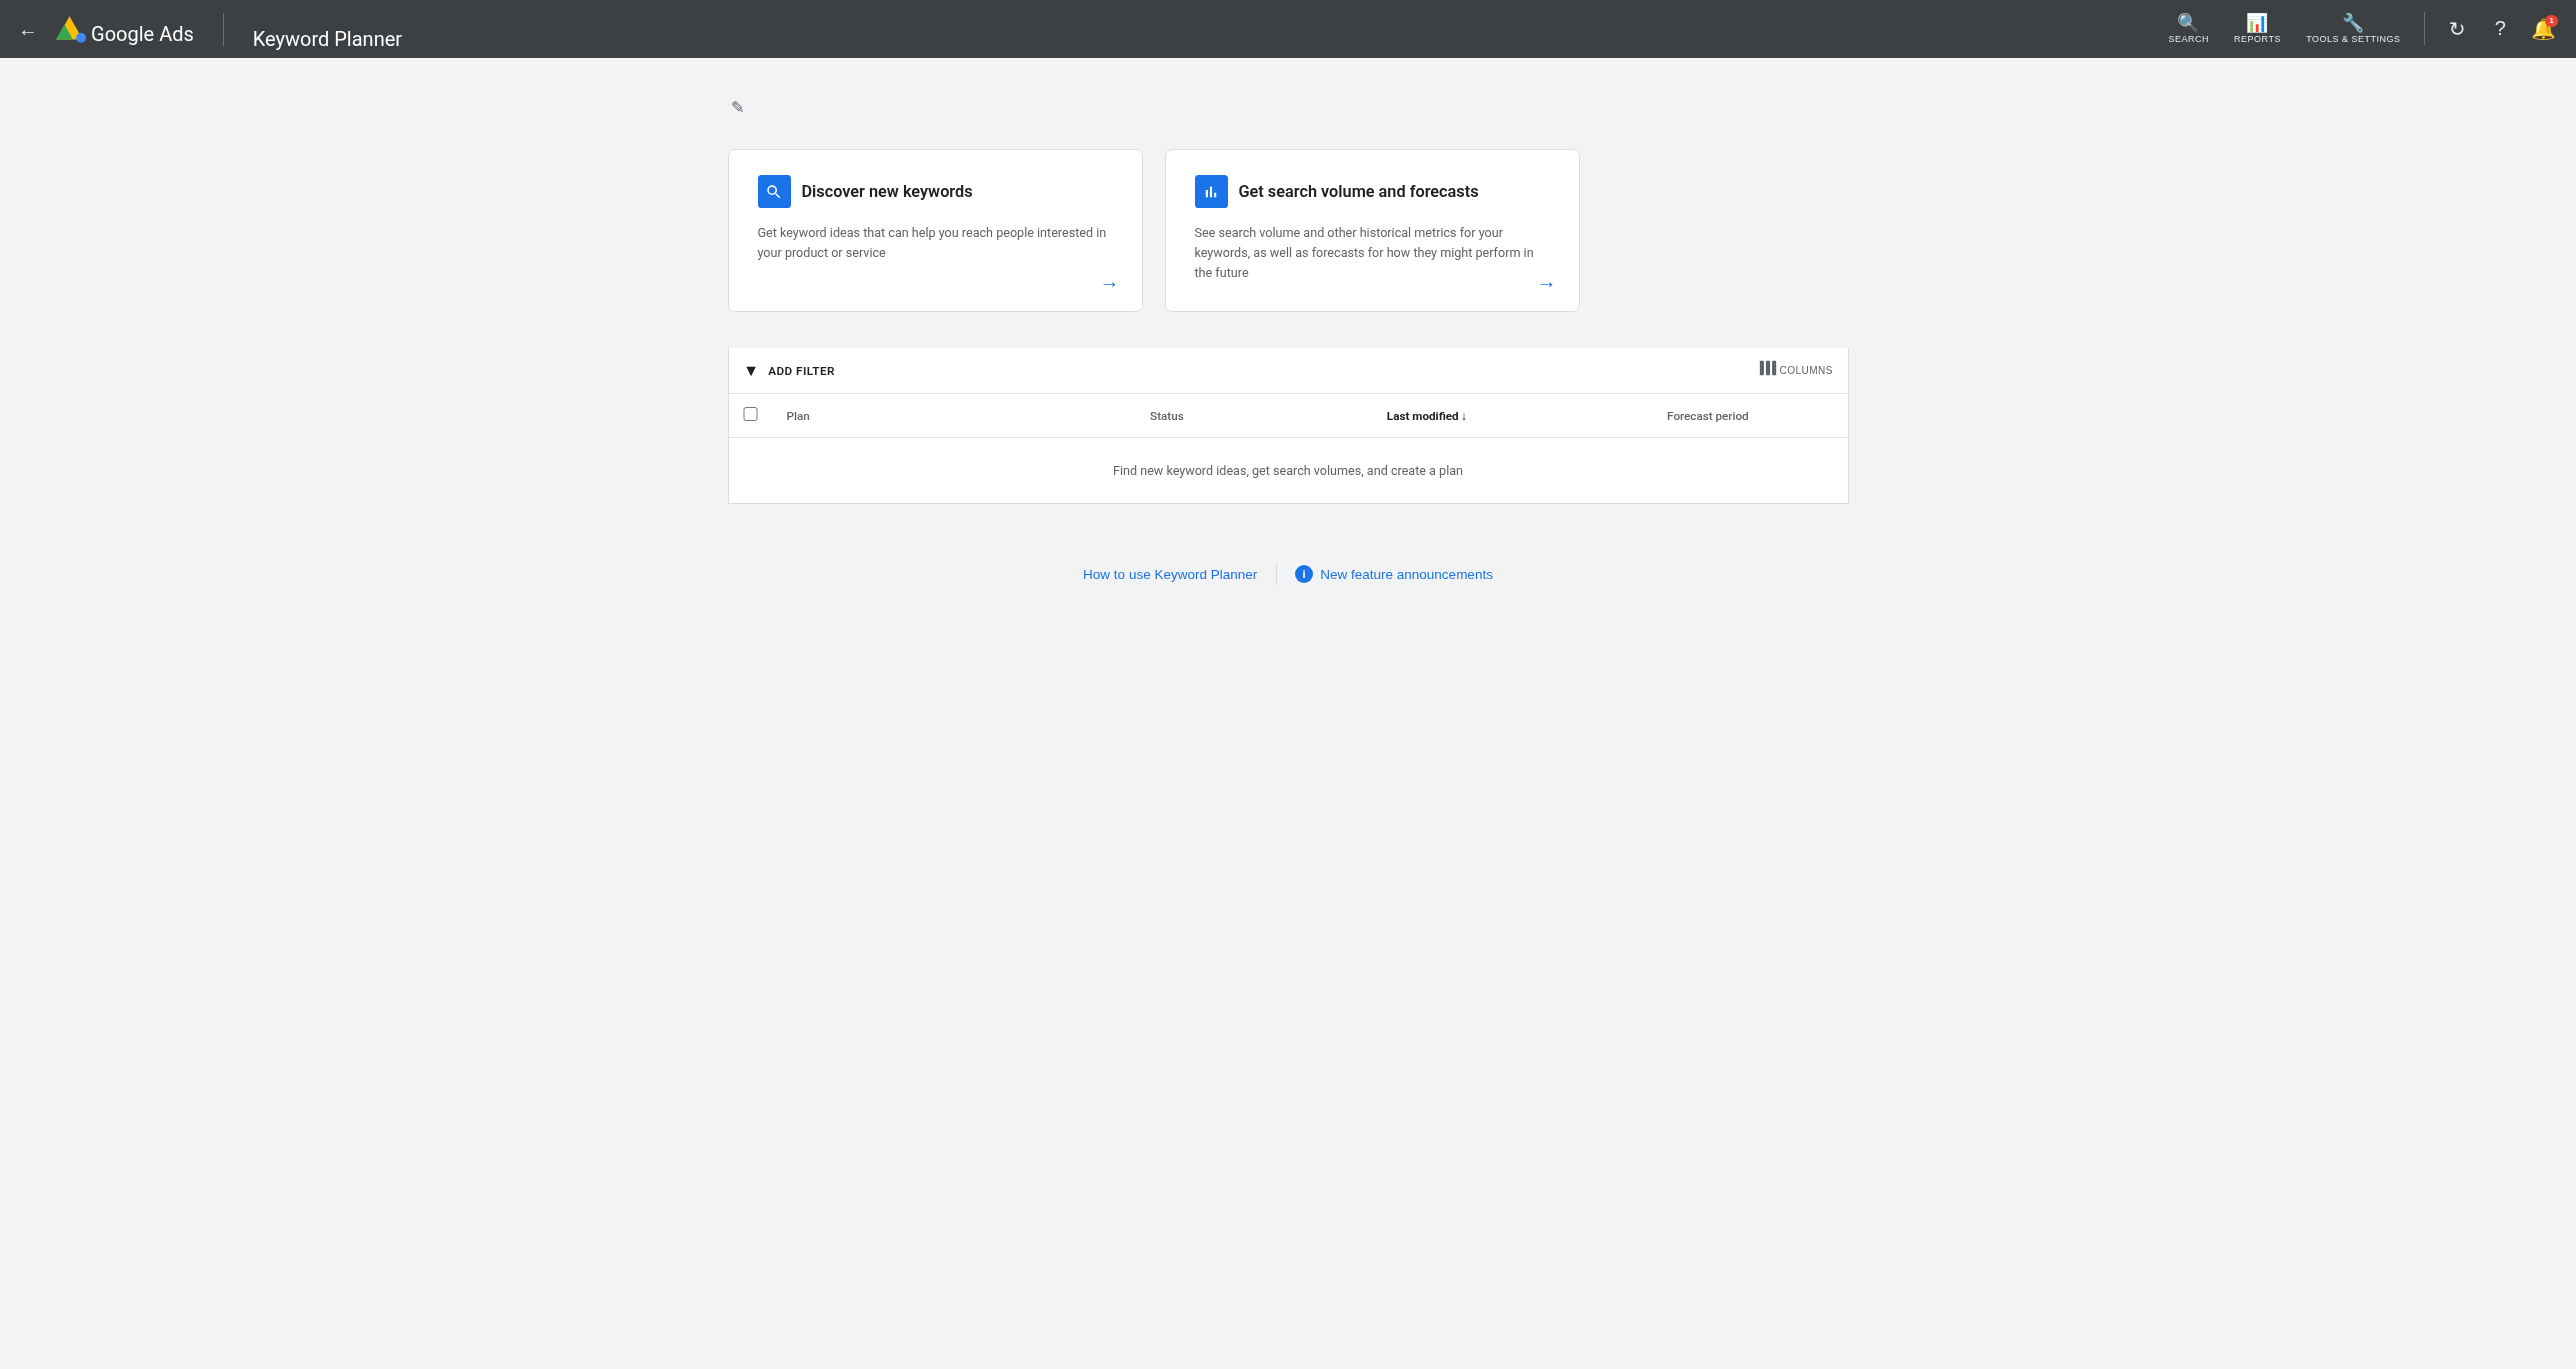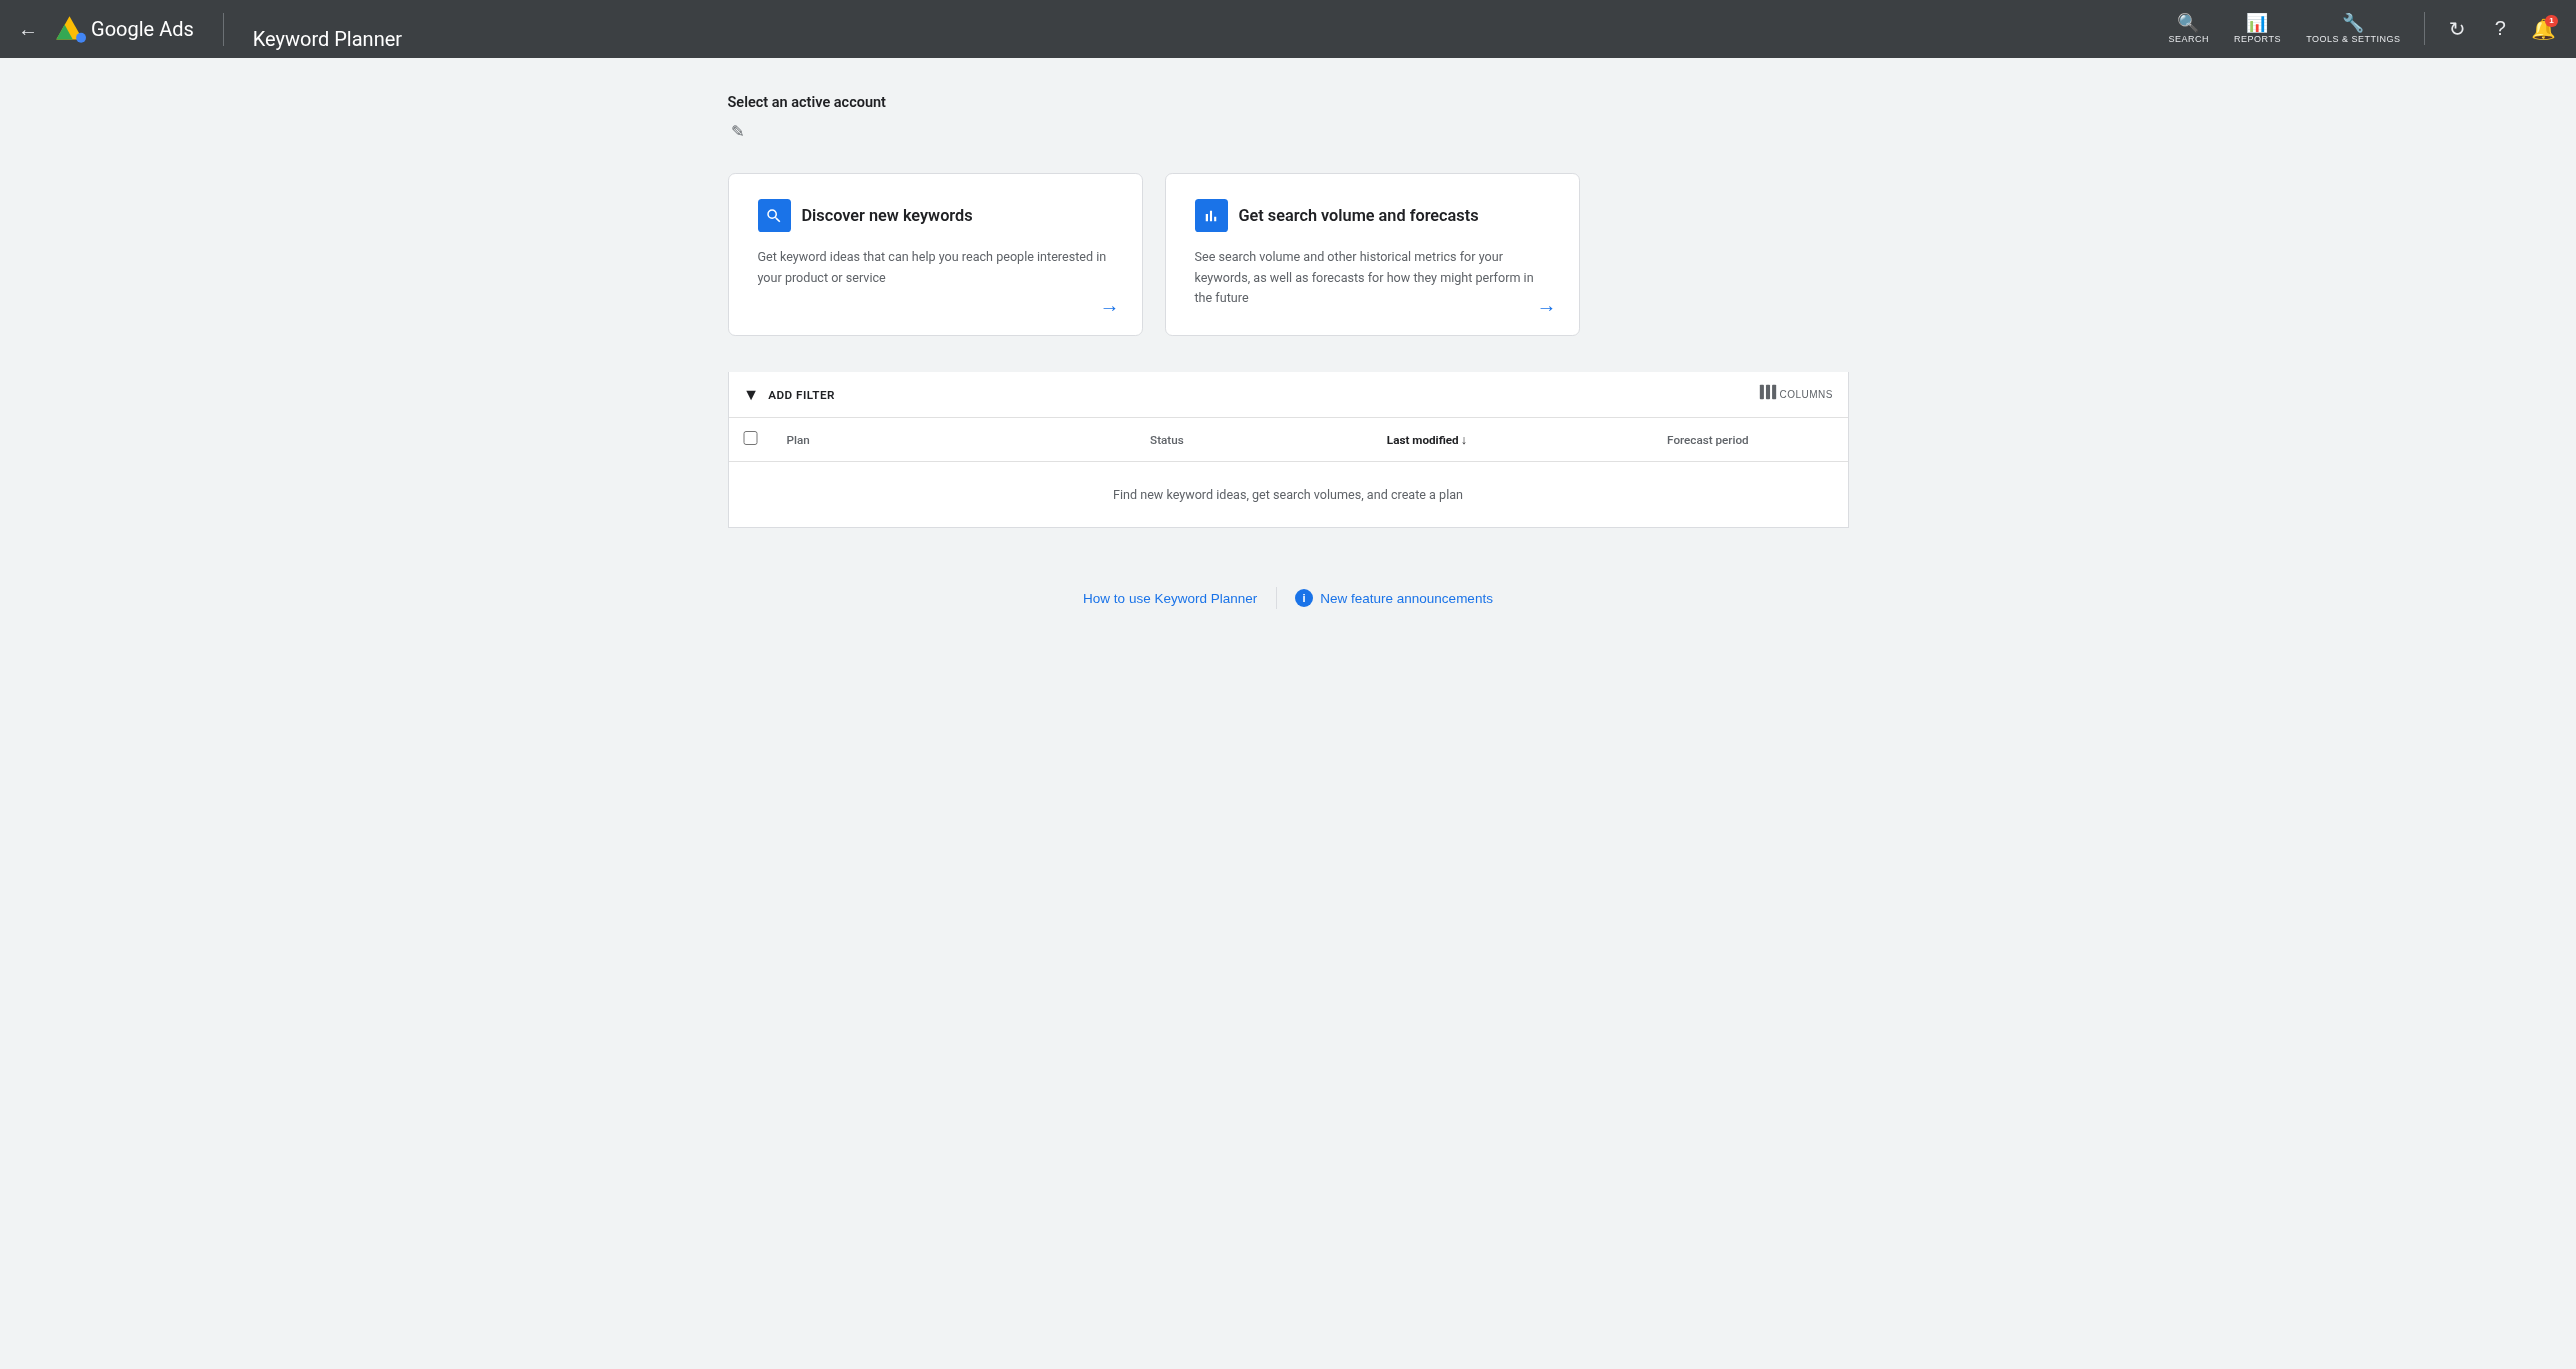--- a/index.html
+++ b/index.html
@@ -24,21 +24,21 @@
       border: none;
       color: #e8eaed;
       cursor: pointer;
       font-size: 20px;
       padding: 3.6px;
       display: flex;
       align-items: center;
     }
     .google-logo {
       display: flex;
-      align-items: center;
+      align-items: flex-end;
       gap: 5.4px;
     }
     .google-logo-icon {
       width: 33px;
       height: 33px;
     }
     .google-ads-text {
       color: #fff;
       font-size: 20px;
       font-weight: 400;
@@ -410,21 +410,20 @@
     <button class="icon-btn-round">
       <span>🔔</span>
       <span class="notif-badge">1</span>
     </button>
   </div>
 </nav>
 
 <div class="main-content">
 
   <div class="select-account-section">
-    <div class="select-account-label">Select an active account</div>
     <button class="edit-icon-btn">
       <span>✎</span>
     </button>
   </div>
 
   <div class="cards-row">
 
     <div class="card">
       <div class="card-header">
         <div class="card-icon">

